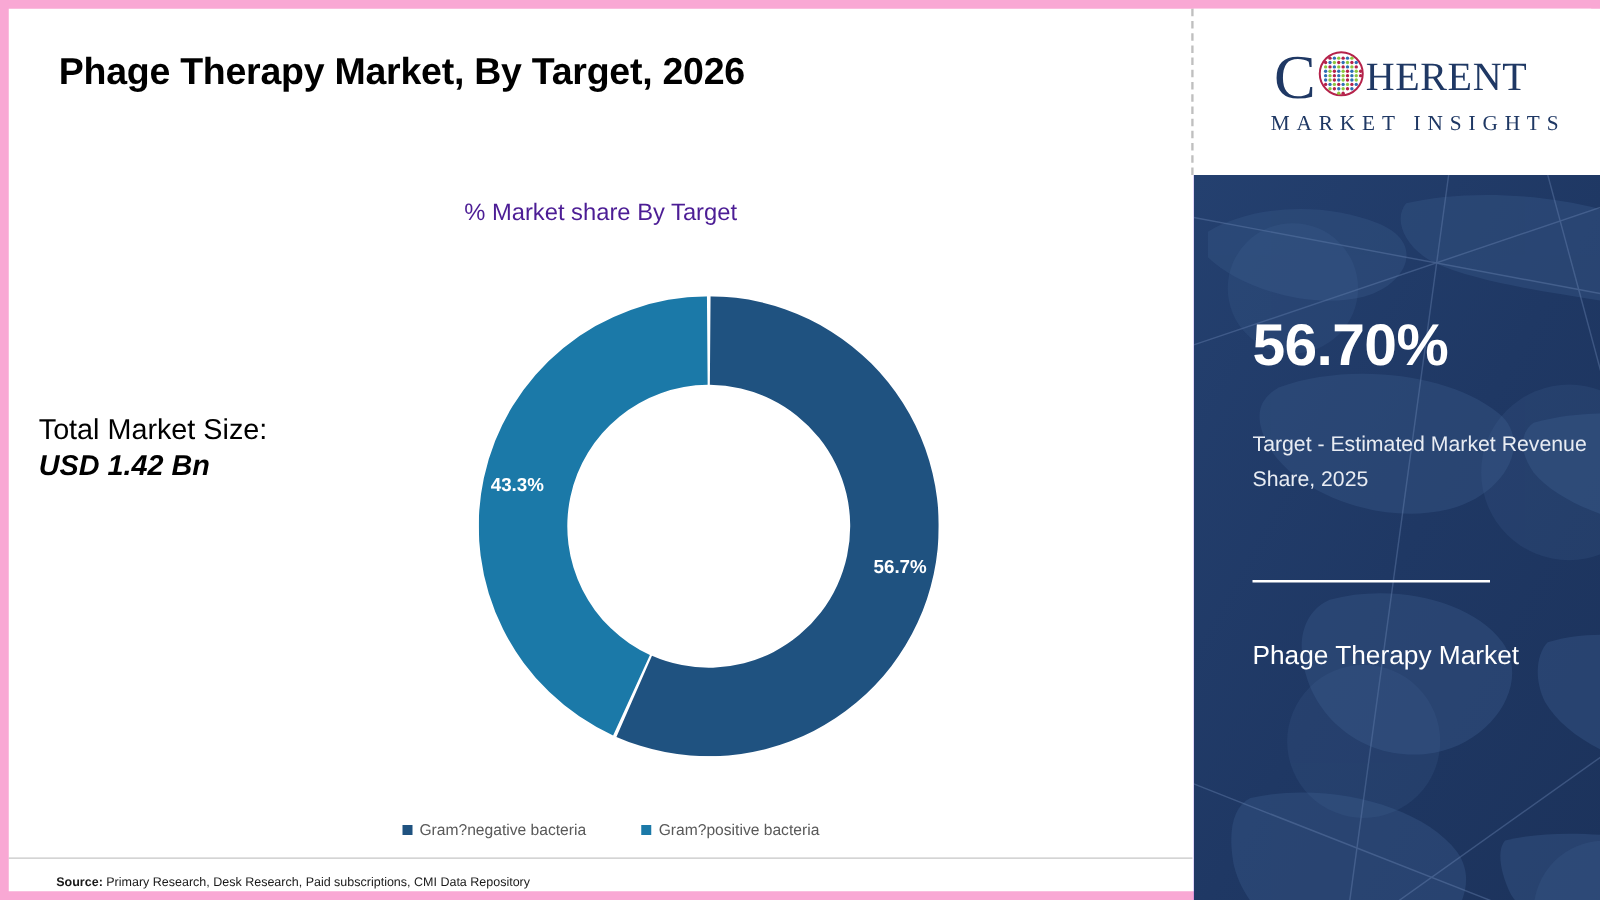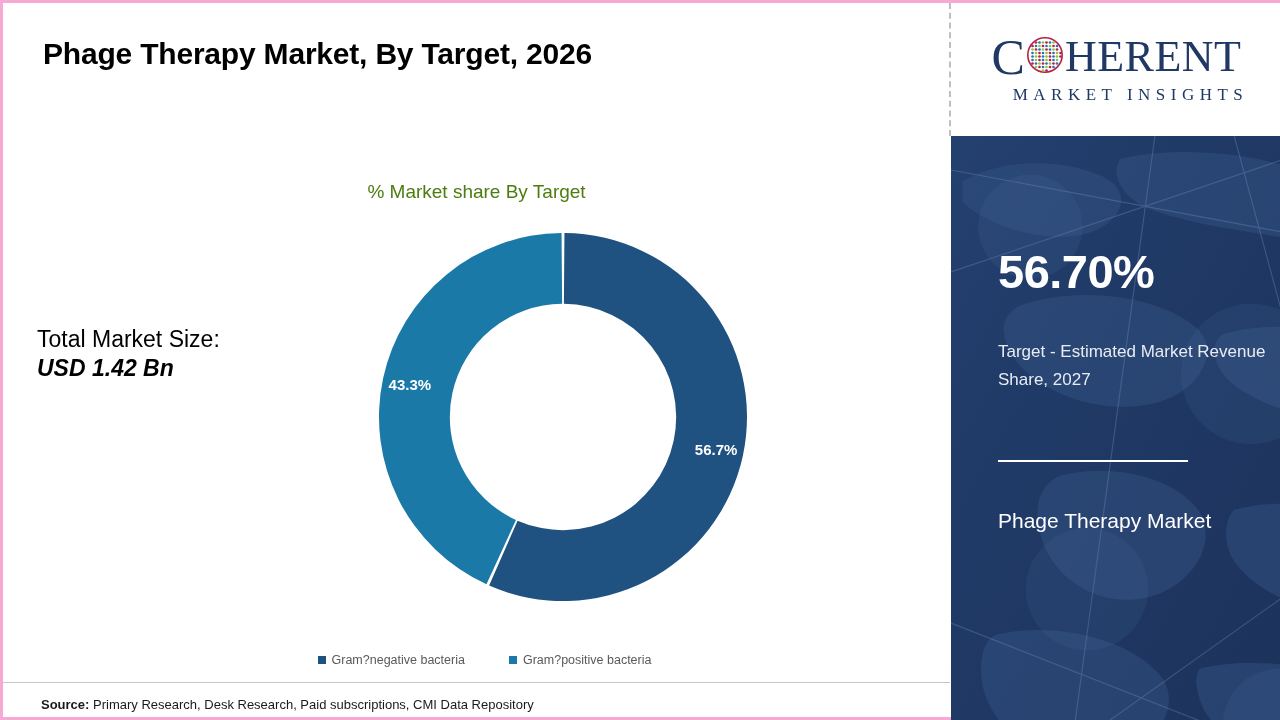--- a/index.html
+++ b/index.html
@@ -6,49 +6,49 @@
   html,body { width:1280px; height:720px; }
   body {
     font-family:"Liberation Sans", sans-serif;
     background:#ffffff;
     position:relative;
     overflow:hidden;
   }
   .page {
     position:absolute; inset:0;
     background:#ffffff;
-    border:3px solid #f9a8d4;
+    border:7px solid #f9a8d4;
   }
 
   
   .main {
     position:absolute;
     left:0; top:0;
     width:947px; height:720px;
   }
   .title {
     position:absolute;
     left:40px; top:34px;
     font-size:30px;
     font-weight:bold;
     color:#000000;
     letter-spacing:-0.2px;
     white-space:nowrap;
   }
   .subtitle {
     position:absolute;
-    left:0; top:178px;
+    left:0; top:153px;
     width:947px;
     text-align:center;
     font-size:19px;
-    color:#4d7c0f;
+    color:#4c1d95;
   }
   .total-block {
     position:absolute;
-    left:34px; top:322px;
+    left:24px; top:322px;
     line-height:1.28;
   }
   .total-label { font-size:23px; color:#000; font-weight:normal; white-space:nowrap; }
   .total-value { font-size:23px; color:#000; font-weight:bold; white-space:nowrap;font-style:italic; }
 
   
   .donut-wrap {
     position:absolute;
     left:376px; top:230px;
     width:368px; height:368px;
@@ -79,21 +79,21 @@
   
   .source-rule {
     position:absolute;
     left:0; top:679px;
     width:947px; height:1px;
     background:#c6c6c6;
   }
   .source {
     position:absolute;
     left:38px; top:694px;
-    font-size:13px;
+    font-size:10px;
     color:#1a1a1a;
     white-space:nowrap;
   }
   .source b { font-weight:bold; }
 
   
   .divider-dashed {
     position:absolute;
     left:946px; top:0;
     width:0; height:133px;
@@ -126,21 +126,21 @@
     font-family:"Liberation Serif", serif;
     font-size:50px;
     font-weight:normal;
     color:#1f3864;
     line-height:1;
     letter-spacing:0;
   }
   .logo-globe { display:block; margin:0 1px; }
   .logo-rest {
     font-family:"Liberation Serif", serif;
-    font-size:44px;
+    font-size:32px;
     color:#1f3864;
     line-height:1;
     letter-spacing:0.5px;
   }
   .logo-sub {
     font-family:"Liberation Serif", serif;
     font-size:17px;
     color:#1f3864;
     letter-spacing:5.5px;
     margin-top:5px;
@@ -359,19 +359,19 @@
         <g fill="#4a6da0" opacity="0.16">
           <circle cx="70" cy="80" r="46"></circle>
           <circle cx="265" cy="210" r="62"></circle>
           <circle cx="120" cy="400" r="54"></circle>
           <circle cx="290" cy="520" r="50"></circle>
         </g>
       </svg>
 
       <div class="panel-content">
         <div class="stat-pct">56.70%</div>
-        <div class="stat-desc">Target - Estimated Market Revenue Share, 2027</div>
+        <div class="stat-desc">Target - Estimated Market Revenue Share, 2025</div>
         <div class="panel-rule"></div>
         <div class="panel-title">Phage Therapy Market</div>
       </div>
     </div>
   </div>
 </div>
 
 </body></html>

